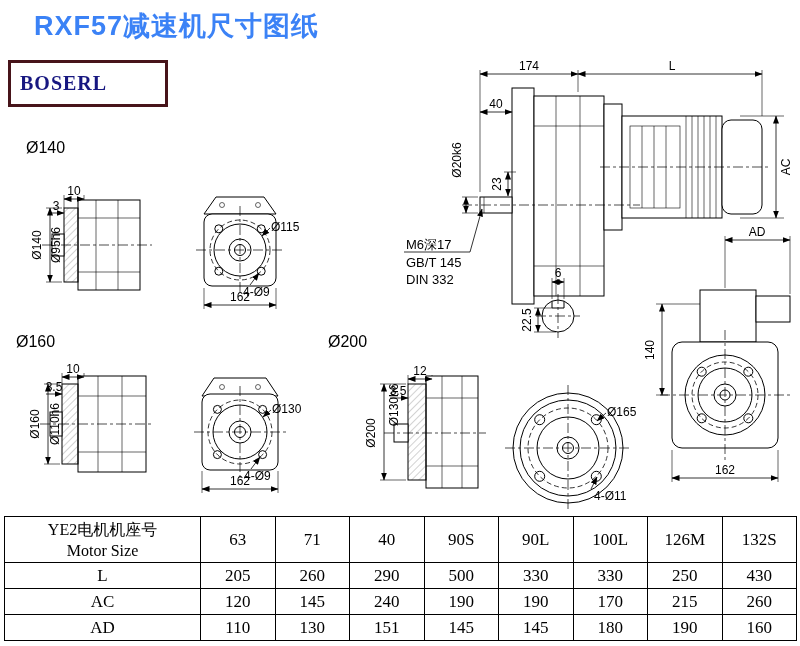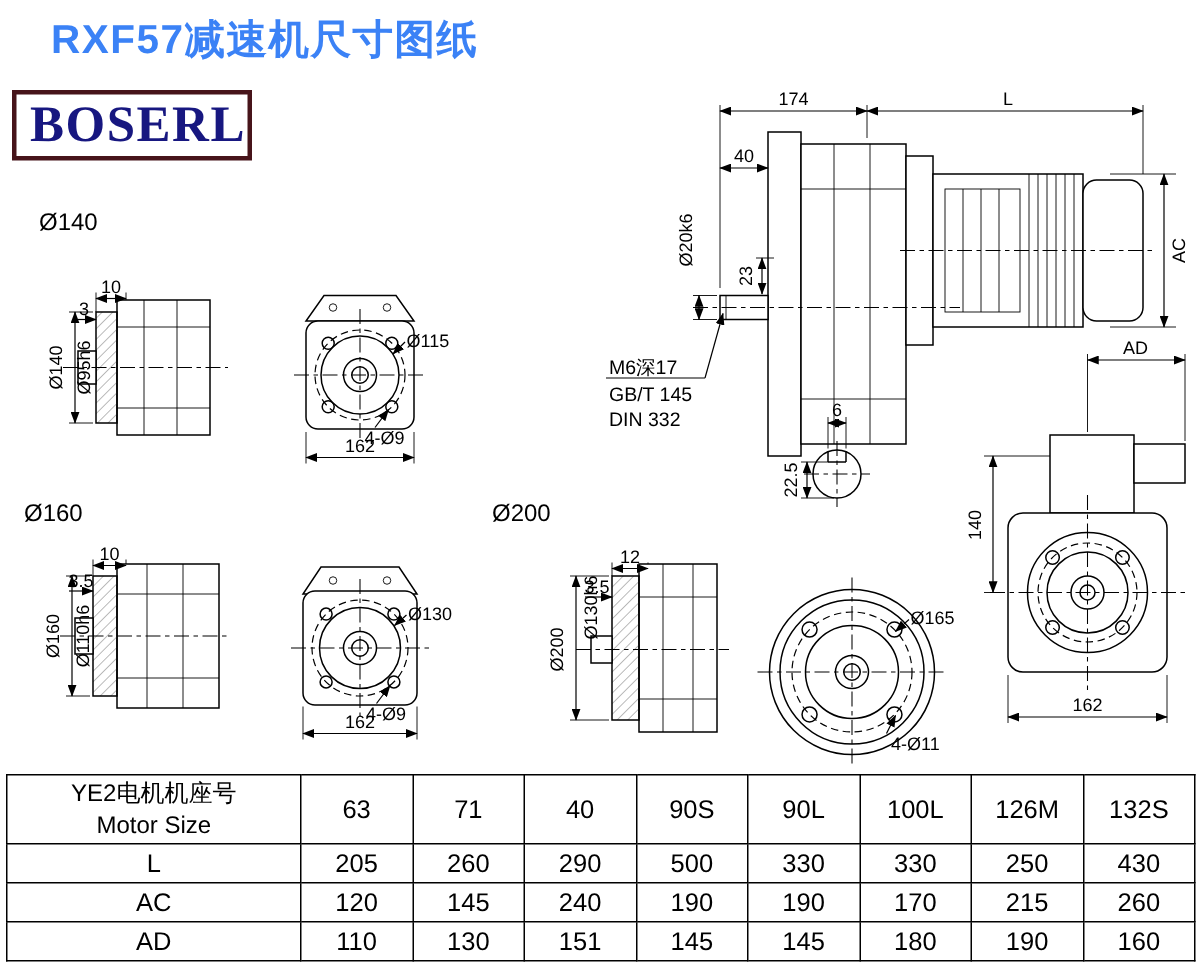--- a/index.html
+++ b/index.html
@@ -4,36 +4,36 @@
 <style>
   * { margin:0; padding:0; box-sizing:border-box; }
   html,body { width:800px; height:646px; background:#fff; overflow:hidden;
               font-family:"Liberation Sans", sans-serif; }
   body { position:relative; }
   .title { position:absolute; left:34px; top:8px; font-size:27px; font-weight:bold;
            color:#3b82f6; letter-spacing:1px; white-space:nowrap; }
   .logo { position:absolute; left:8px; top:60px; width:160px; height:47px;
           border:3px solid #47141a; background:#fff; display:flex; align-items:center;
           padding-left:9px; }
-  .logo span { font-family:"Liberation Serif", serif; font-weight:bold; font-size:34px;
+  .logo span { font-family:"Liberation Serif", serif; font-weight:bold; font-size:20px;
                color:#171780; letter-spacing:1px;text-align:center; }
   svg.drawing { position:absolute; left:0; top:0; }
   svg .s  { stroke:#000; stroke-width:1; fill:none; }
   svg .sf { stroke:#000; stroke-width:1; fill:#fff; }
   svg .hf { stroke:#000; stroke-width:1; fill:url(#hat); }
   svg .thin { stroke:#000; stroke-width:0.6; fill:none; }
   svg .cl { stroke:#000; stroke-width:0.7; fill:none; stroke-dasharray:10 3 3 3; }
   svg .bc { stroke:#000; stroke-width:0.8; fill:none; stroke-dasharray:5 3; }
   svg .dim { stroke:#000; stroke-width:0.8; fill:none; }
   svg text { font-family:"Liberation Sans", sans-serif; font-size:12px; fill:#000; }
   svg text.vlabel { font-size:16px; }
   svg text.note { font-size:13px; }
   table.dim-table { position:absolute; left:4px; top:516px; width:793px;
                     border-collapse:collapse; table-layout:fixed;
-                    font-family:Liberation Sans, sans-serif; }
+                    font-family:Liberation Serif, serif; }
   .dim-table td { border:1px solid #000; text-align:center; vertical-align:middle;
                   font-size:17px; color:#000; }
   .dim-table tr.hdr td { height:46px; }
   .dim-table tr.row td { height:26px; }
   .dim-table .hcell div { line-height:21px; font-size:16px; }
 </style>
 </head>
 <body>
 
 <div class="title">RXF57减速机尺寸图纸</div>

